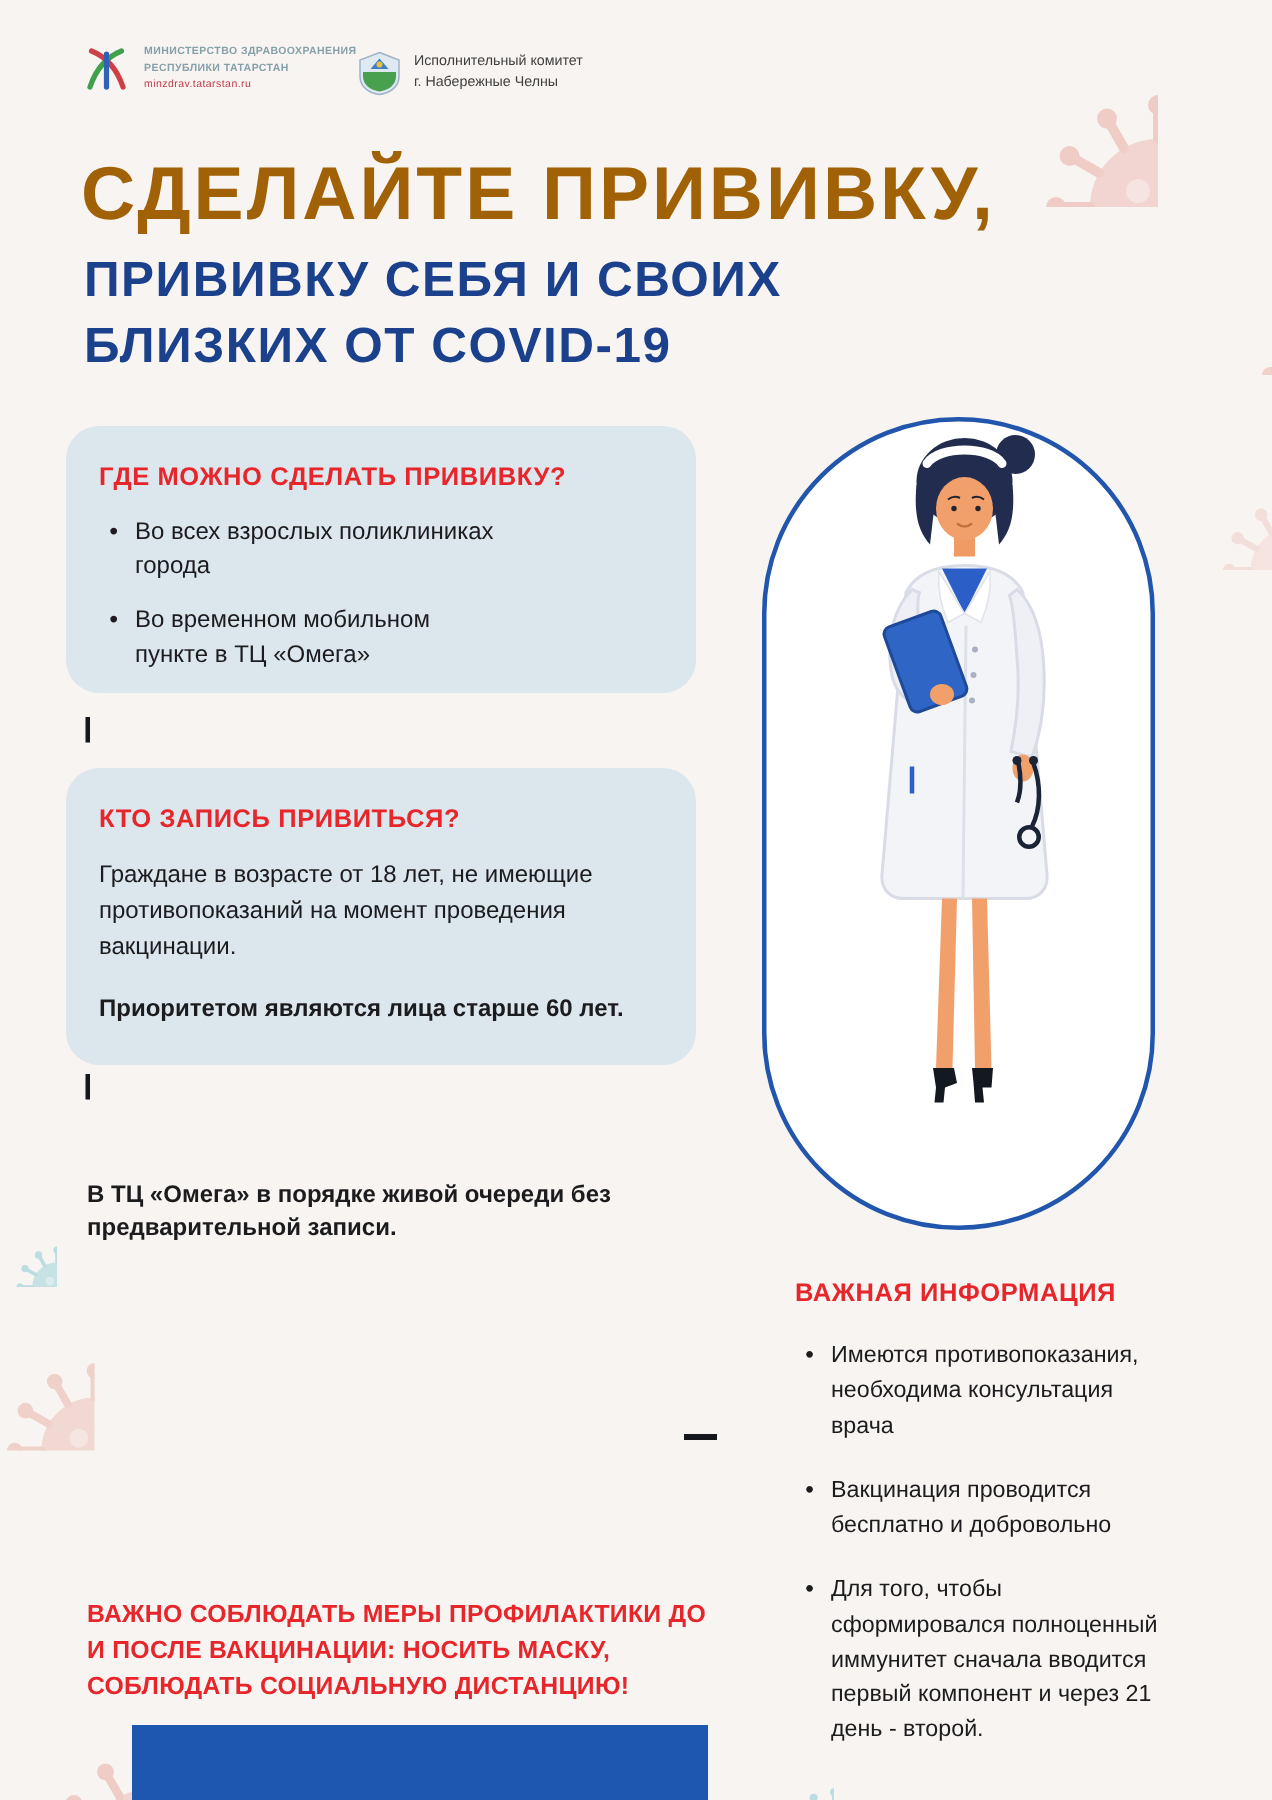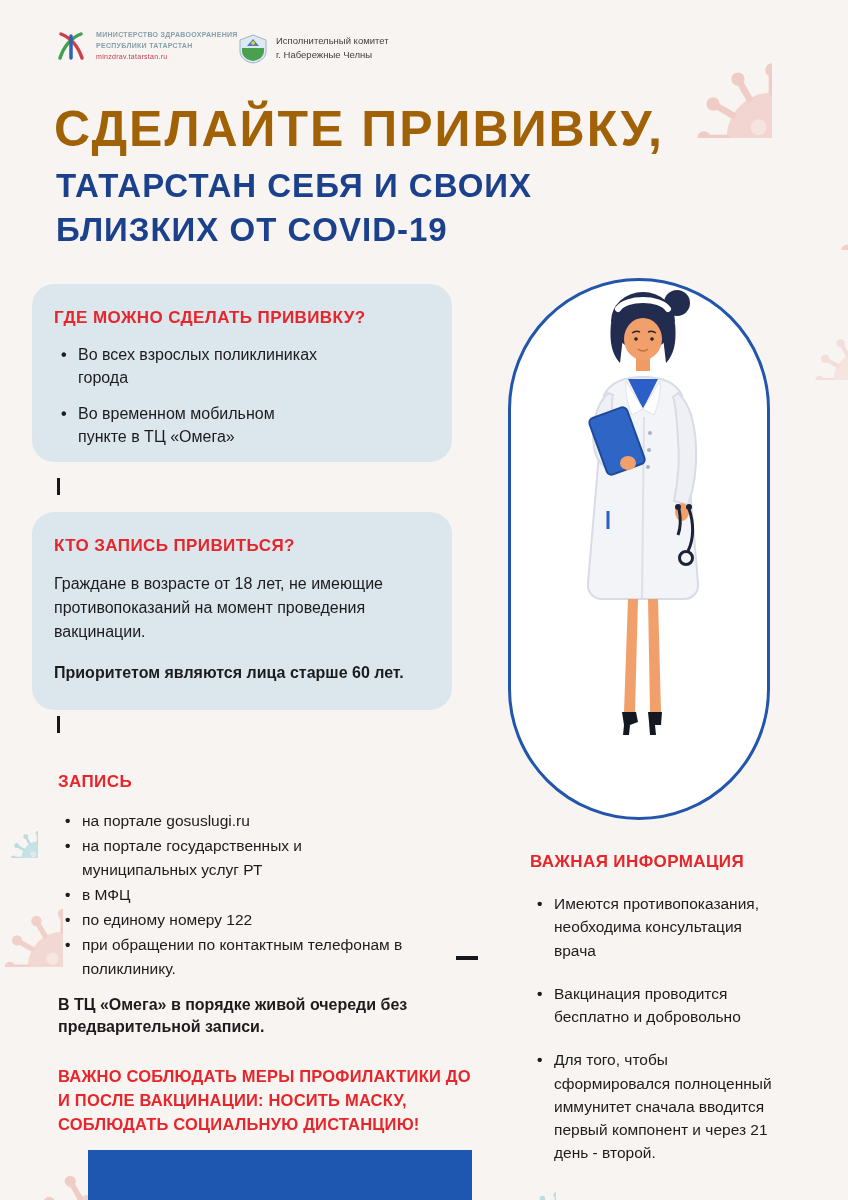--- a/index.html
+++ b/index.html
@@ -19,21 +19,21 @@
   .ministry-text { font-size:7px; font-weight:700; color:#86a0aa; letter-spacing:.3px; line-height:1.55; }
   .ministry-url { font-size:7px; font-weight:400; color:#c23a4a; }
   .committee { left:238px; top:34px; display:flex; gap:8px; }
   .committee-text { font-size:9.5px; color:#3f3f3f; line-height:1.45; }
 
   
   .title1 { left:54px; top:100px; font-size:50px; font-weight:800; letter-spacing:2px; color:#a16207; white-space:nowrap;text-align:right; }
   .title23 { left:56px; top:164px; font-size:33px; font-weight:800; letter-spacing:1px; color:#1b418c; line-height:44px; }
 
   
-  .panel { position:absolute; z-index:2; left:32px; width:420px; background:#dce6ed; border-radius:22px; padding:24px 32px 20px 22px; }
+  .panel { position:absolute; z-index:2; left:44px; width:420px; background:#dce6ed; border-radius:22px; padding:24px 32px 20px 22px; }
   .panel-where { top:284px; height:178px; }
   .panel-who   { top:512px; height:198px; }
   .red-heading { color:#e6262b; font-weight:800; font-size:17px; letter-spacing:.4px; }
   .blist { list-style:none; margin-top:16px; }
   .blist li { position:relative; padding-left:24px; font-size:16px; line-height:1.42; }
   .blist li::before { content:"•"; position:absolute; left:7px; top:0; font-weight:700; }
   .panel-where .blist li { max-width:265px; margin-bottom:14px; }
   .who-text { margin-top:16px; font-size:16px; line-height:1.5; max-width:374px; }
   .who-priority { margin-top:20px; font-size:16px; font-weight:700; max-width:374px; }
   .tick { position:absolute; z-index:2; left:57px; width:3px; height:17px; background:#15171c; }
@@ -152,21 +152,21 @@
       <circle cx="15" cy="9" r="2" fill="#e8c23a"></circle>
     </svg>
     <div class="committee-text">
       <div>Исполнительный комитет</div>
       <div>г. Набережные Челны</div>
     </div>
   </div>
 
   <div class="z title1">СДЕЛАЙТЕ ПРИВИВКУ,</div>
   <div class="z title23">
-    <div>ТАТАРСТАН СЕБЯ И СВОИХ</div>
+    <div>ПРИВИВКУ СЕБЯ И СВОИХ</div>
     <div>БЛИЗКИХ ОТ COVID-19</div>
   </div>
 
   <div class="panel panel-where">
     <div class="red-heading">ГДЕ МОЖНО СДЕЛАТЬ ПРИВИВКУ?</div>
     <ul class="blist">
       <li>Во всех взрослых поликлиниках города</li>
       <li>Во временном мобильном пункте в ТЦ «Омега»</li>
     </ul>
   </div>
@@ -175,28 +175,20 @@
 
   <div class="panel panel-who">
     <div class="red-heading">КТО ЗАПИСЬ ПРИВИТЬСЯ?</div>
     <div class="who-text">Граждане в возрасте от 18 лет, не имеющие противопоказаний на момент проведения вакцинации.</div>
     <div class="who-priority">Приоритетом являются лица старше 60 лет.</div>
   </div>
 
   <div class="tick tick2"></div>
 
   <div class="signup">
-    <div class="red-heading">ЗАПИСЬ</div>
-    <ul class="blist">
-      <li>на портале gosuslugi.ru</li>
-      <li>на портале государственных и муниципальных услуг РТ</li>
-      <li>в МФЦ</li>
-      <li>по единому номеру 122</li>
-      <li>при обращении по контактным телефонам в поликлинику.</li>
-    </ul>
     <div class="signup-note">В ТЦ «Омега» в порядке живой очереди без предварительной записи.</div>
   </div>
 
   <div class="warning">ВАЖНО СОБЛЮДАТЬ МЕРЫ ПРОФИЛАКТИКИ ДО И ПОСЛЕ ВАКЦИНАЦИИ: НОСИТЬ МАСКУ, СОБЛЮДАТЬ СОЦИАЛЬНУЮ ДИСТАНЦИЮ!</div>
 
   <div class="capsule">
     <svg width="262" height="560" viewBox="0 0 262 560">
 
       <circle cx="166" cy="46" r="13" fill="#222c4e"></circle>
       <ellipse cx="132" cy="64" rx="32" ry="29" fill="#222c4e"></ellipse>

